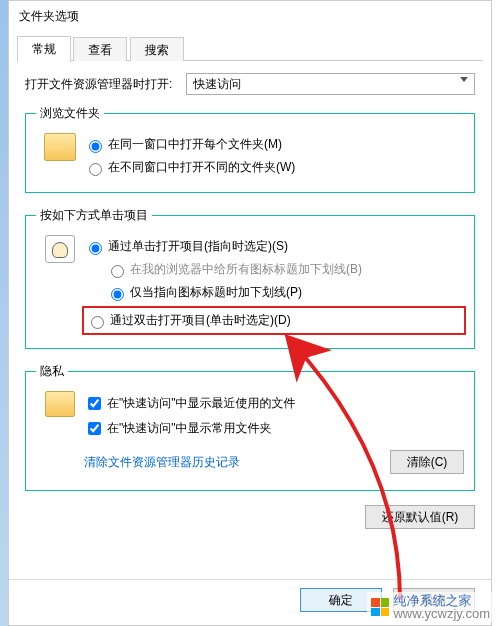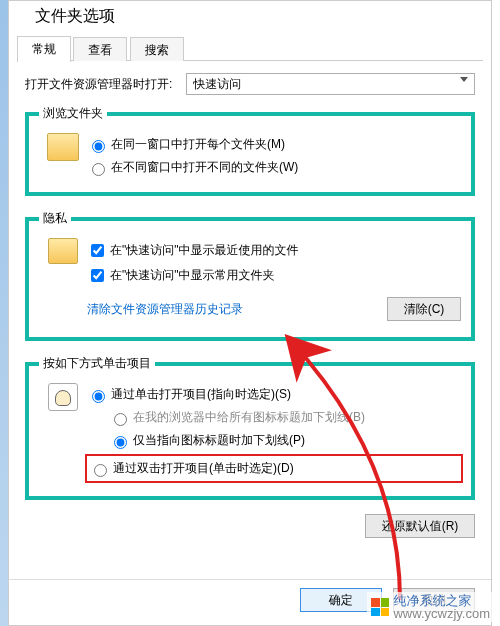--- a/index.html
+++ b/index.html
@@ -19,22 +19,22 @@
     left: 8px;
     top: 0;
     width: 484px;
     height: 626px;
     background: #fff;
     border: 1px solid #ccc;
   }
   .titlebar {
     height: 30px;
     line-height: 30px;
-    padding-left: 26px;
-    font-size: 16px;
+    padding-left: 10px;
+    font-size: 12px;
     background: #fff;
   }
   .tabs {
     margin: 4px 8px 0 8px;
     border-bottom: 1px solid #ccc;
     height: 26px;
     position: relative;
   }
   .tab {
     display: inline-block;
@@ -78,21 +78,21 @@
   }
   .select .chev {
     position: absolute;
     right: 6px; top: 3px;
     width: 0;height: 0;
     border-left: 4px solid transparent;
     border-right: 4px solid transparent;
     border-top: 5px solid #555;
   }
   fieldset.group {
-    border: 4px solid #14b8a6;
+    border: 1px solid #14b8a6;
     margin: 8px 0 14px 0;
     padding: 8px 10px 10px 10px;
     position: relative;
   }
   fieldset.group legend {
     padding: 0 4px;
     font-size: 12px;
   }
   .opt-row {
     display: flex;
@@ -237,43 +237,20 @@
           </label>
           <label class="opt-line">
             <input type="radio" class="radio" name="browse" style="">
             <span>在不同窗口中打开不同的文件夹(W)</span>
           </label>
         </div>
       </div>
     </fieldset>
 
     <fieldset class="group">
-      <legend>隐私</legend>
-      <div class="opt-row">
-        <div class="icon-cell">
-          <span class="folder-icon small"></span>
-        </div>
-        <div class="opt-col">
-          <label class="opt-line">
-            <input type="checkbox" class="check" checked="" style="">
-            <span>在"快速访问"中显示最近使用的文件</span>
-          </label>
-          <label class="opt-line">
-            <input type="checkbox" class="check" checked="" style="">
-            <span>在"快速访问"中显示常用文件夹</span>
-          </label>
-          <div class="opt-line" style="justify-content:space-between;align-items:center;margin-top:6px;">
-            <span class="link">清除文件资源管理器历史记录</span>
-            <span class="btn">清除(C)</span>
-          </div>
-        </div>
-      </div>
-    </fieldset>
-
-    <fieldset class="group">
       <legend>按如下方式单击项目</legend>
       <div class="opt-row">
         <div class="icon-cell">
           <span class="hand-icon"></span>
         </div>
         <div class="opt-col">
           <label class="opt-line">
             <input type="radio" class="radio" name="click" checked="" style="">
             <span>通过单击打开项目(指向时选定)(S)</span>
           </label>
@@ -283,20 +260,43 @@
           </label>
           <label class="opt-line indent">
             <input type="radio" class="radio" name="underline" checked="" style="">
             <span>仅当指向图标标题时加下划线(P)</span>
           </label>
           <div class="highlight-box">
             <label class="opt-line">
               <input type="radio" class="radio" name="click" style="">
               <span>通过双击打开项目(单击时选定)(D)</span>
             </label>
+          </div>
+        </div>
+      </div>
+    </fieldset>
+
+    <fieldset class="group">
+      <legend>隐私</legend>
+      <div class="opt-row">
+        <div class="icon-cell">
+          <span class="folder-icon small"></span>
+        </div>
+        <div class="opt-col">
+          <label class="opt-line">
+            <input type="checkbox" class="check" checked="" style="">
+            <span>在"快速访问"中显示最近使用的文件</span>
+          </label>
+          <label class="opt-line">
+            <input type="checkbox" class="check" checked="" style="">
+            <span>在"快速访问"中显示常用文件夹</span>
+          </label>
+          <div class="opt-line" style="justify-content:space-between;align-items:center;margin-top:6px;">
+            <span class="link">清除文件资源管理器历史记录</span>
+            <span class="btn">清除(C)</span>
           </div>
         </div>
       </div>
     </fieldset>
 
     <div class="btn-area-right">
       <span class="btn" style="min-width:110px;">还原默认值(R)</span>
     </div>
 
   </div>

